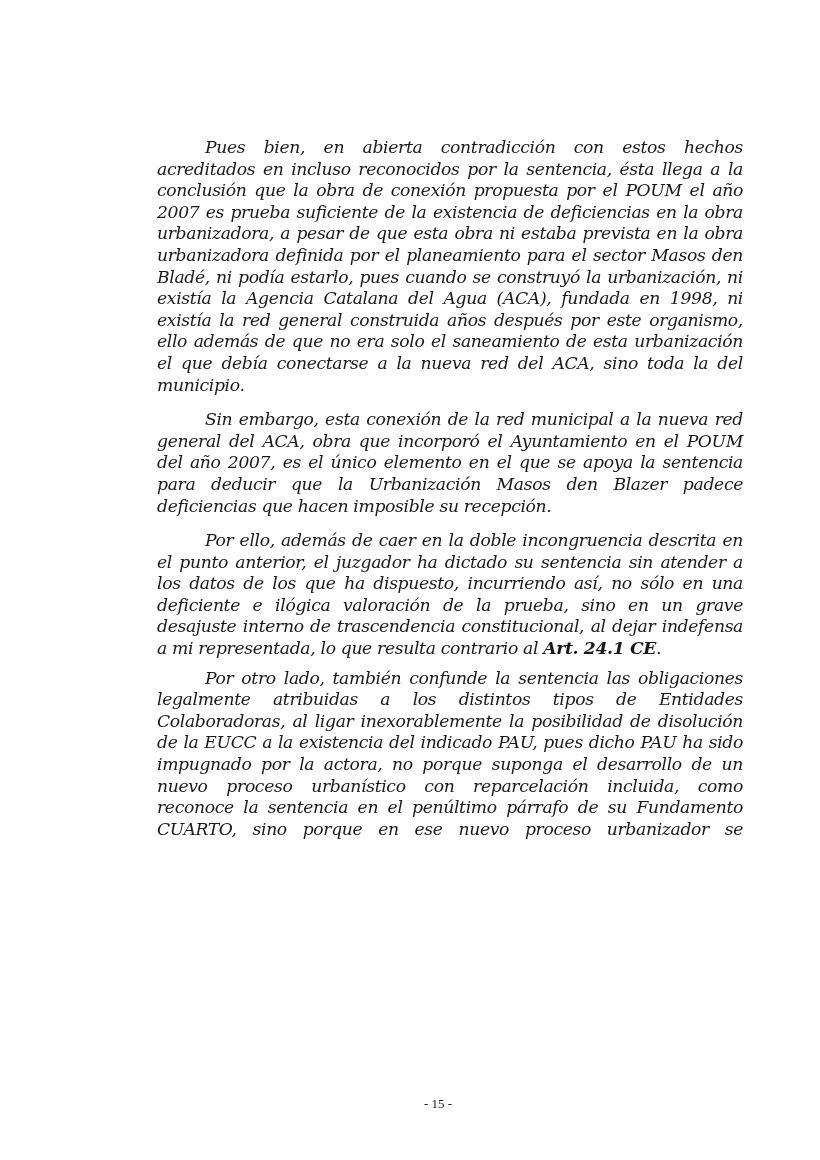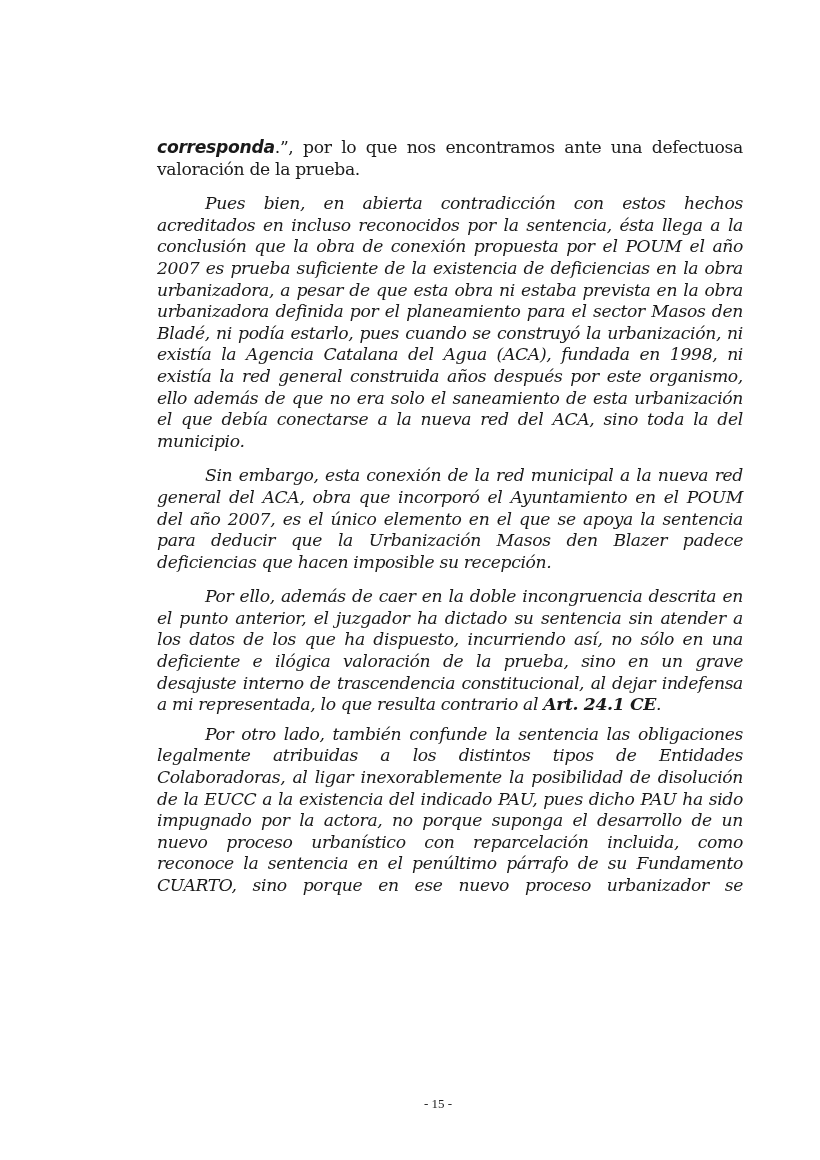--- a/index.html
+++ b/index.html
@@ -13,20 +13,19 @@
     .bi { font-family: "DejaVu Sans", sans-serif; font-weight: bold; font-style: italic; letter-spacing: -0.3px; }
     .b { font-weight: bold; font-family: "DejaVu Serif", serif; }
     .p5 { margin-top: 8px !important; }
     .footer { position: absolute; top: 1096px; left: 0; width: 820px; text-align: center;
       font-family: "Liberation Serif", serif; font-size: 13px; color: #222; padding-left: 28px; }
   </style>
 </head>
 <body>
 
 <div class="page">
-  <p class="para"><span class="bi">corresponda</span><span>.”, por lo que nos encontramos ante una defectuosa valoración de la prueba.</span></p>
   <p class="para indent">Pues bien, en abierta contradicción con estos hechos acreditados en incluso reconocidos por la sentencia,  ésta llega a la conclusión  que la obra de conexión propuesta por el POUM el año 2007 es prueba suficiente de la existencia de deficiencias en la obra urbanizadora, a pesar de que esta obra ni estaba prevista en la obra urbanizadora definida por el planeamiento para el sector Masos den Bladé, ni podía estarlo, pues cuando se construyó la urbanización, ni existía la Agencia Catalana del Agua  (ACA), fundada en 1998, ni existía la red general construida años después por este organismo,  ello además de que no era solo el saneamiento de esta urbanización el que debía conectarse a la nueva red del ACA, sino toda la del municipio.</p>
   <p class="para indent">Sin embargo, esta conexión de la red municipal a la nueva red general  del ACA, obra que incorporó el Ayuntamiento en el POUM del año 2007, es el único elemento en el que se apoya la sentencia para deducir que la Urbanización Masos den Blazer padece deficiencias que hacen imposible su recepción.</p>
   <p class="para indent"><span>Por ello, además de caer en la doble incongruencia descrita en el punto anterior, el juzgador ha dictado su sentencia sin atender a los datos de los que ha dispuesto, incurriendo así, no sólo en una deficiente e ilógica valoración de la prueba, sino en un grave desajuste interno de trascendencia constitucional, al dejar indefensa a mi representada, lo que resulta contrario al </span><span class="b">Art. 24.1 CE</span><span>.</span></p>
   <p class="para indent p5" style="text-align-last: justify;">Por otro lado, también confunde la sentencia las obligaciones legalmente atribuidas a los distintos tipos de Entidades Colaboradoras, al ligar inexorablemente la posibilidad de disolución de la EUCC a la existencia del indicado PAU, pues dicho PAU ha sido impugnado por la actora, no porque suponga el desarrollo de un nuevo proceso urbanístico con reparcelación incluida, como reconoce la sentencia en el penúltimo párrafo de su Fundamento CUARTO, sino porque en ese nuevo proceso urbanizador se</p>
 </div>
 
 <div class="footer">- 15 -</div>
 
 </body></html>

